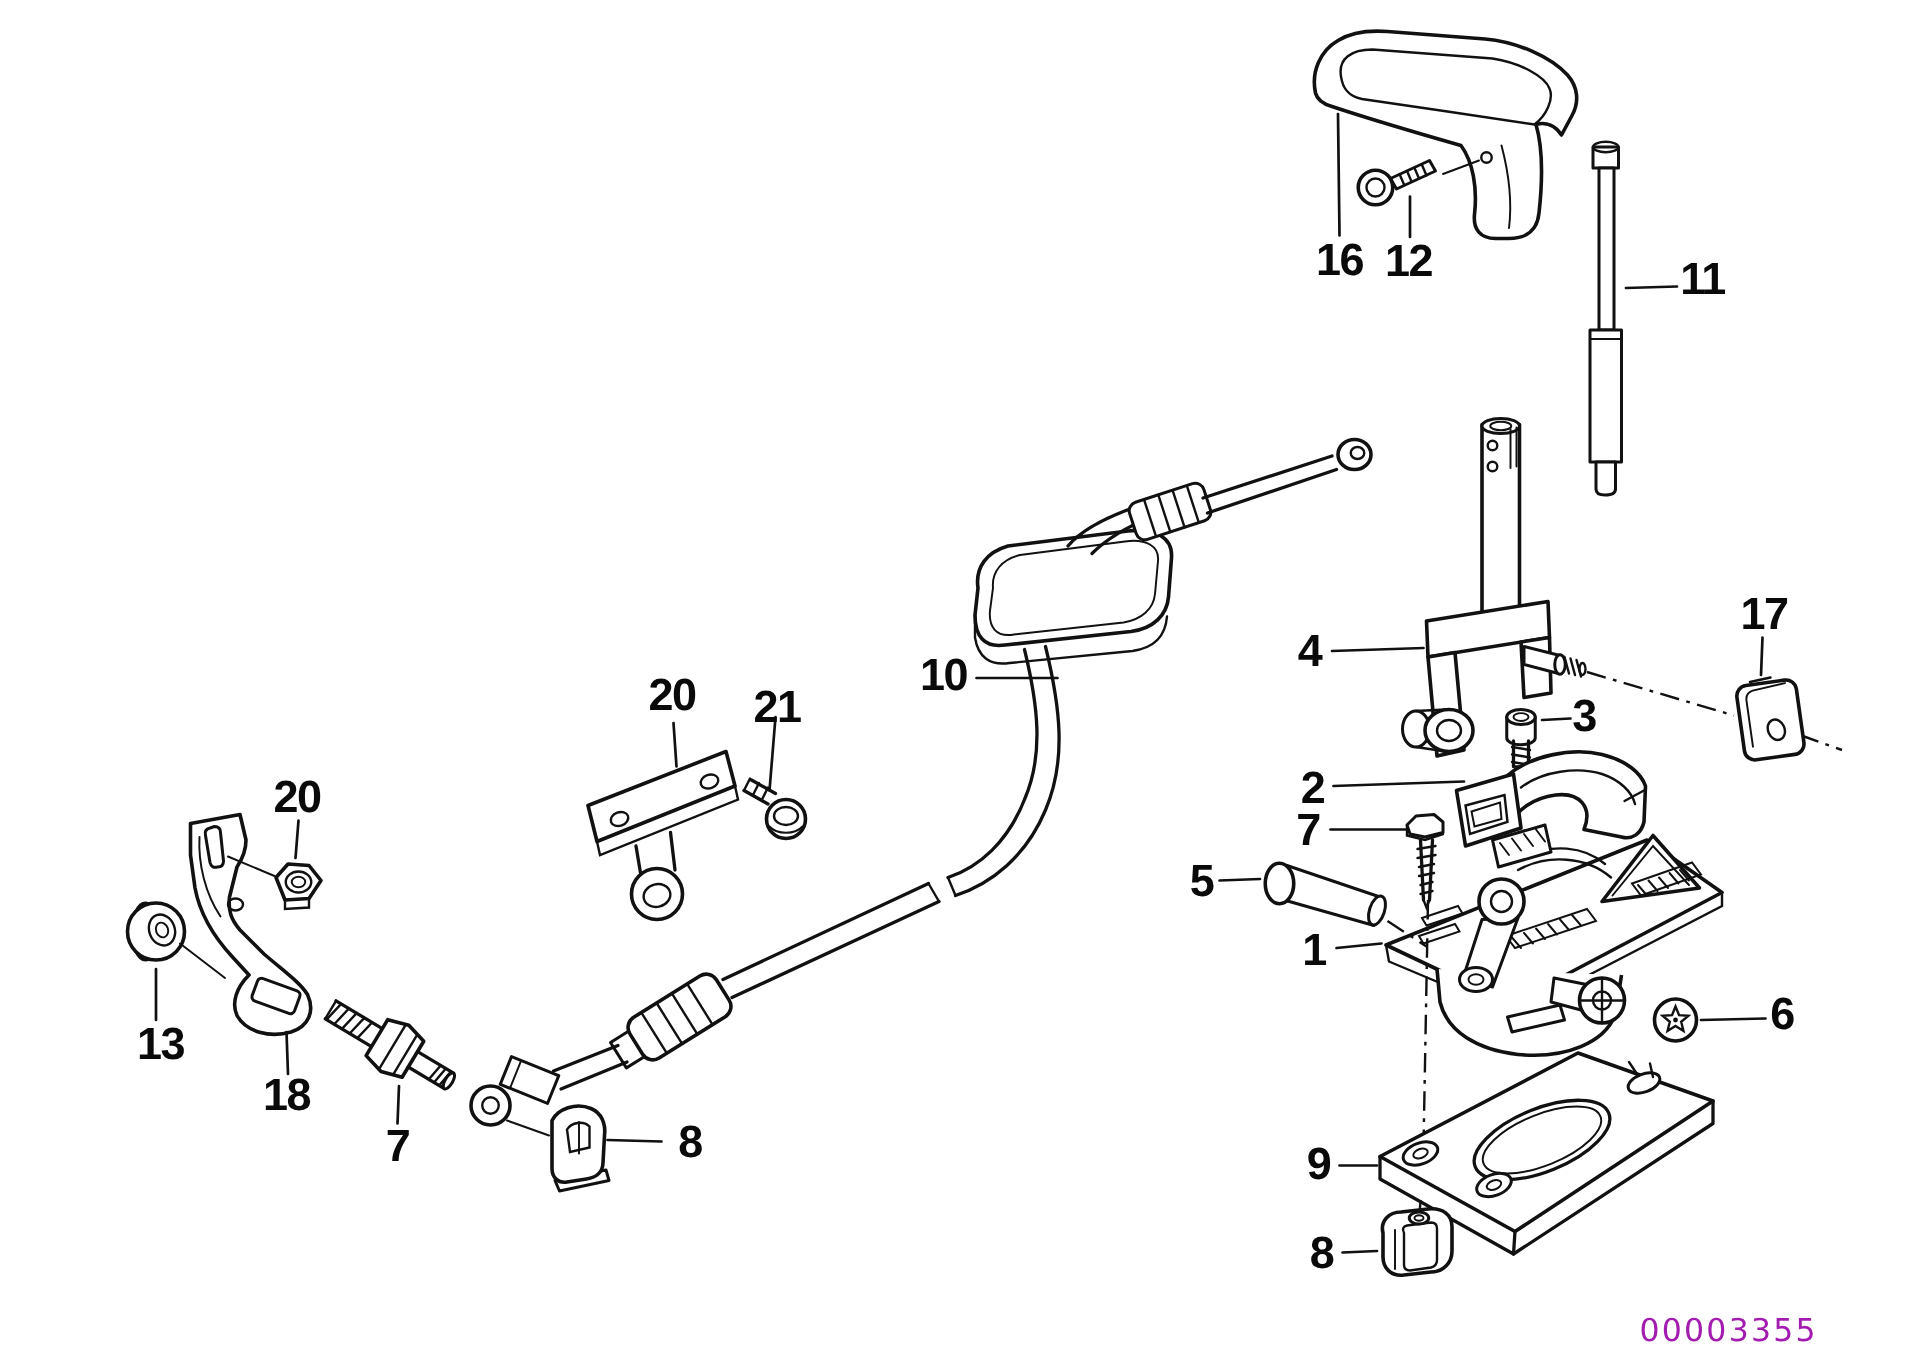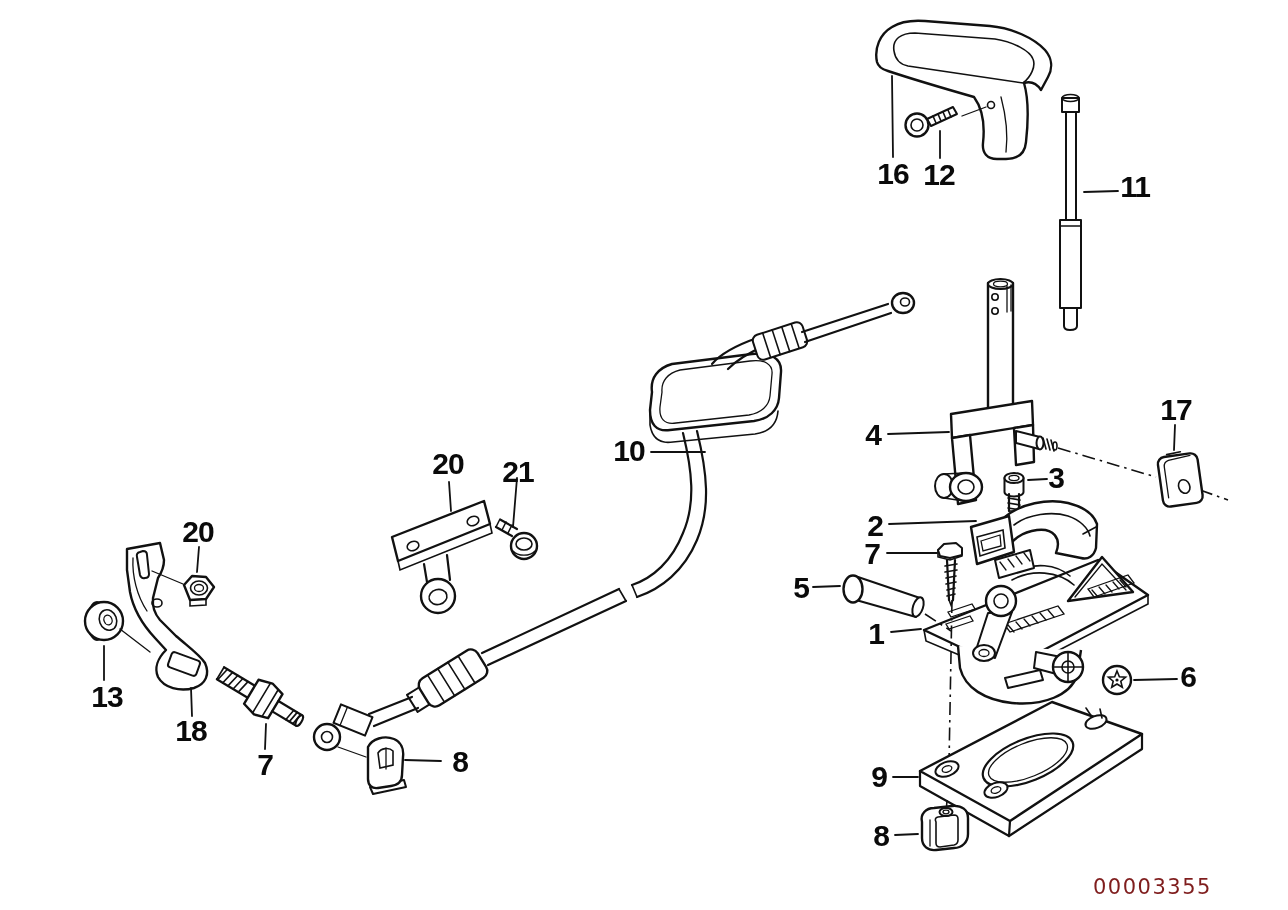--- a/index.html
+++ b/index.html
@@ -2,21 +2,21 @@
 <html><head>
 <meta charset="utf-8">
 <style>
   html,body{margin:0;padding:0;background:#fff;}
   #stage{position:relative;width:1288px;height:910px;background:#fff;overflow:hidden;
          font-family:"Liberation Sans",sans-serif;}
   #drawing{position:absolute;left:0;top:0;}
   .callout{position:absolute;transform:translate(-50%,-50%);
            font:700 30px "Liberation Sans",sans-serif;color:#0a0a0a;
            letter-spacing:-1px;white-space:nowrap;user-select:none;}
-  .partnum{position:absolute;font:400 21px "DejaVu Sans",sans-serif;color:#7f1d1d;
+  .partnum{position:absolute;font:400 21px "DejaVu Sans",sans-serif;color:#a21caf;
            letter-spacing:1.5px;}
   
   .o{fill:#fff;stroke:#111;stroke-width:2.4;stroke-linejoin:round;}
   .o2{fill:#fff;stroke:#111;stroke-width:2;stroke-linejoin:round;}
   .n{fill:none;stroke:#111;stroke-width:2.2;stroke-linejoin:round;stroke-linecap:round;}
   .t{fill:none;stroke:#111;stroke-width:1.6;stroke-linecap:round;}
   .h{fill:none;stroke:#111;stroke-width:1.3;stroke-linecap:round;}
   .L{fill:none;stroke:#111;stroke-width:1.8;stroke-linecap:round;}
   .d{fill:none;stroke:#111;stroke-width:1.6;stroke-dasharray:13 5 2.5 5;}
 </style>

